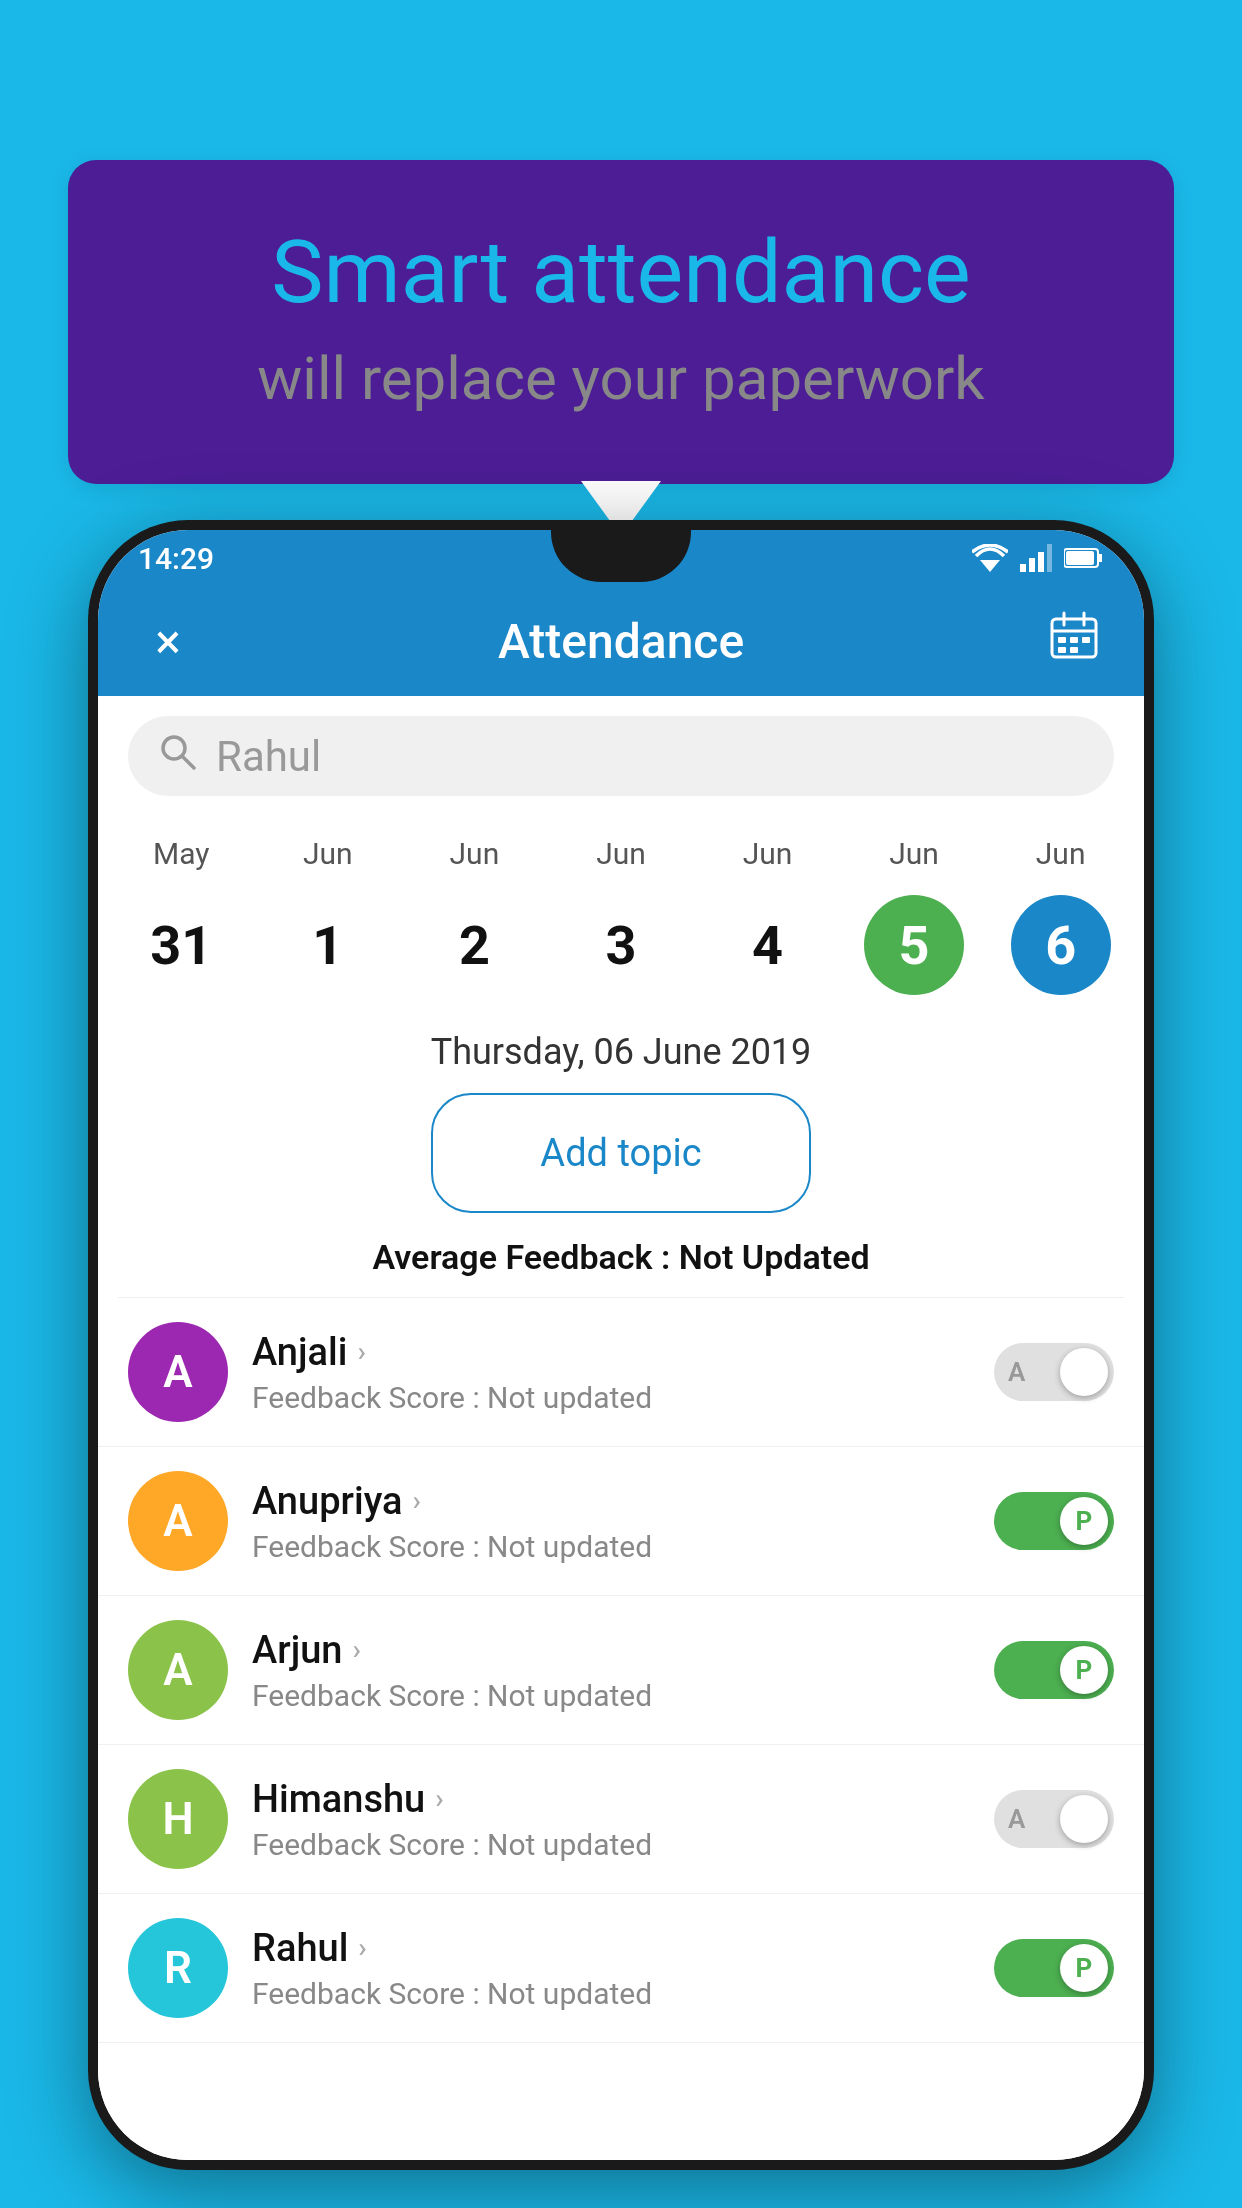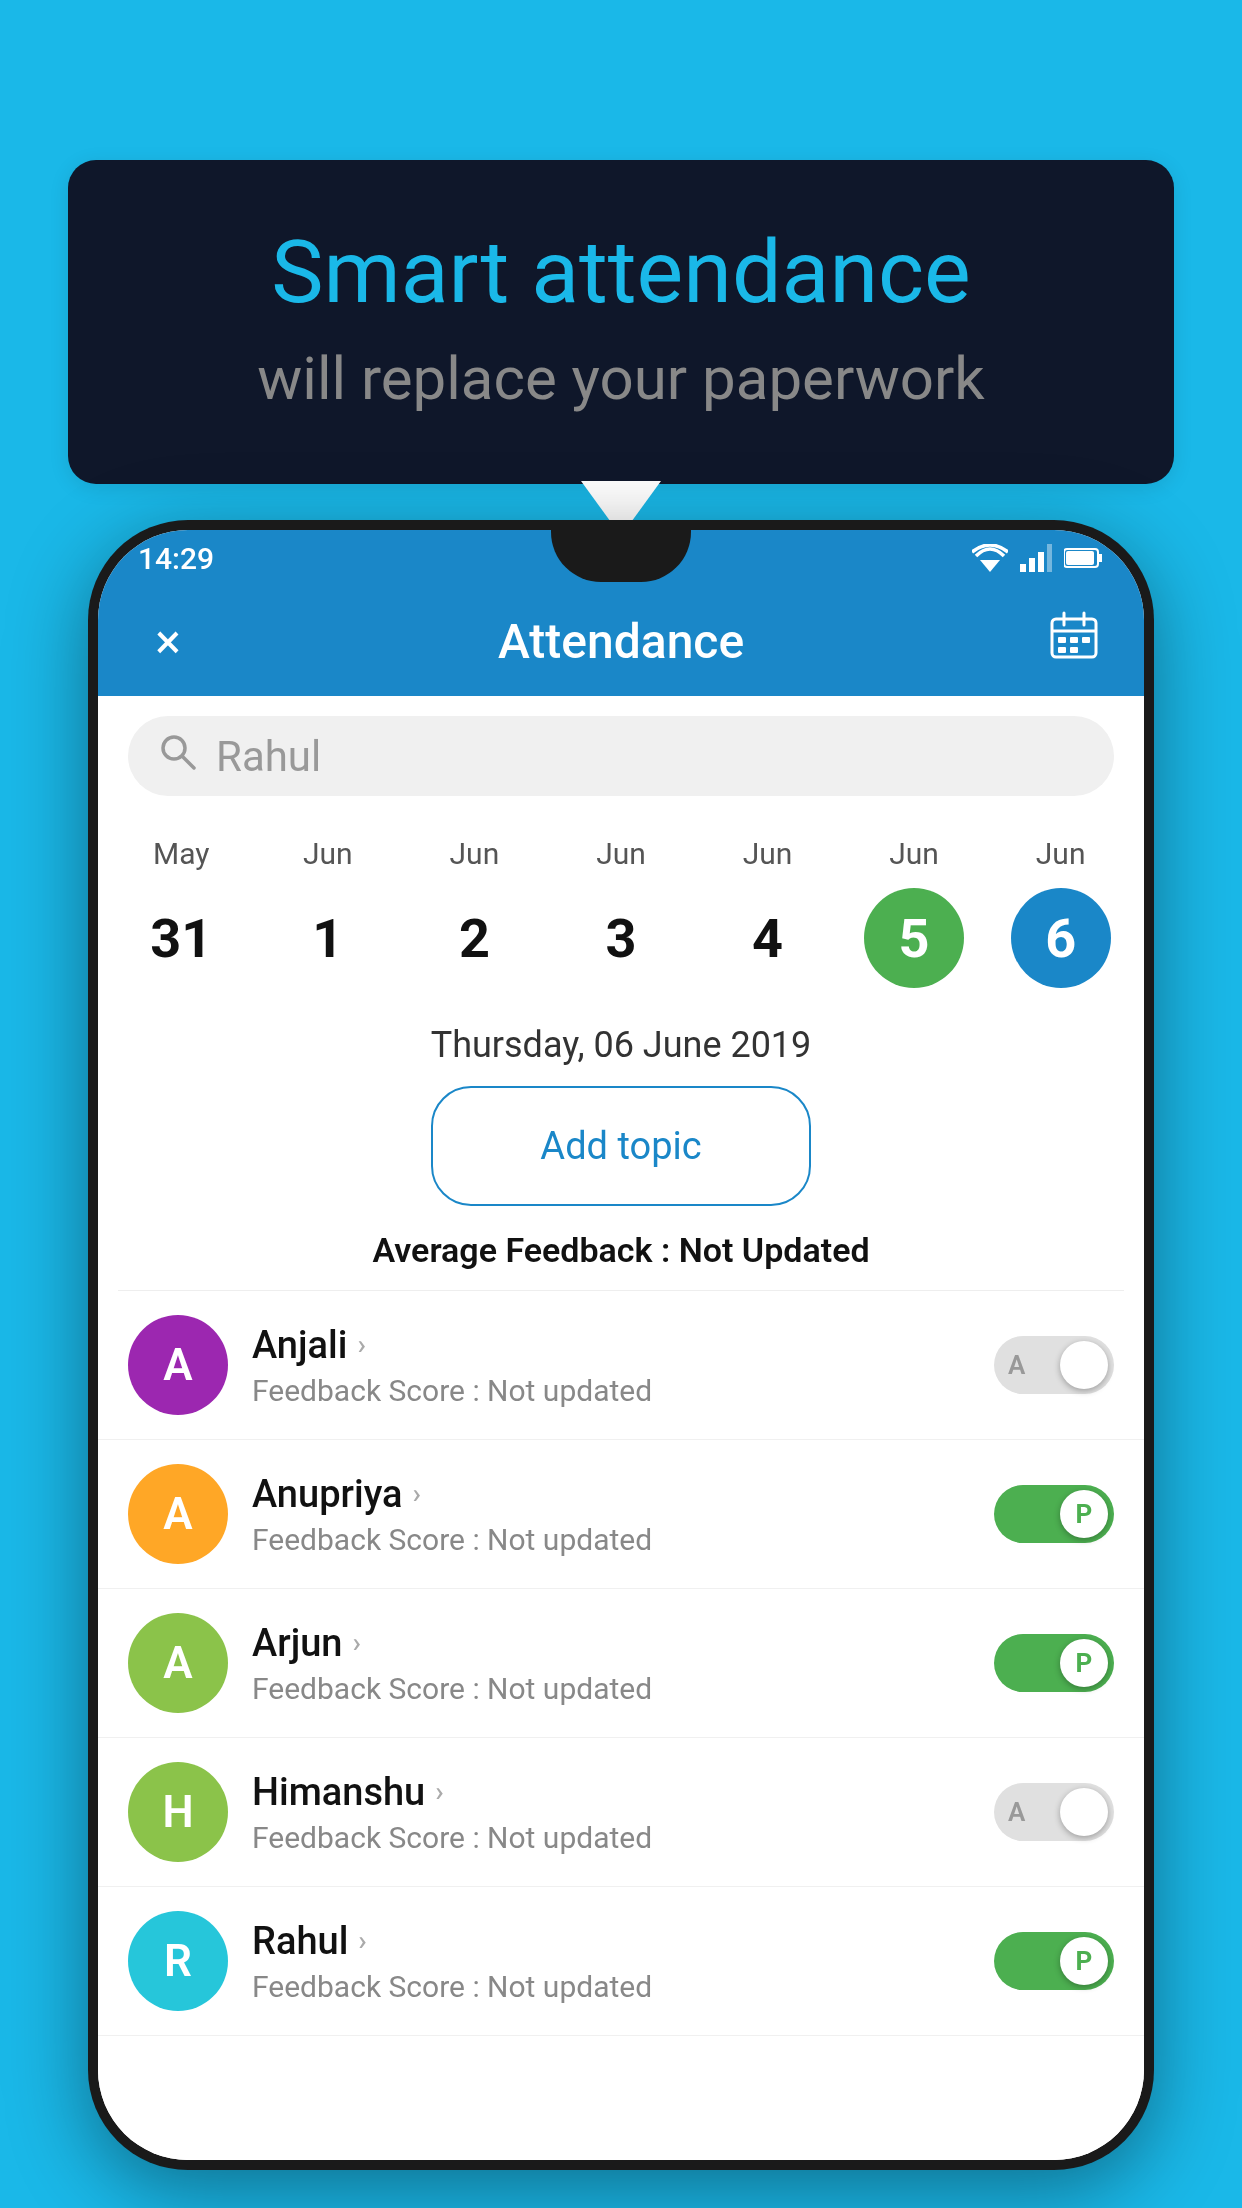--- a/index.html
+++ b/index.html
@@ -15,21 +15,21 @@
 
     
     .speech-bubble-container {
       position: absolute;
       top: 160px;
       left: 68px;
       right: 68px;
     }
 
     .speech-bubble {
-      background: #0f172a;
+      background: #4c1d95;
       border-radius: 28px;
       padding: 60px 80px 70px;
       text-align: center;
       box-shadow: 0 4px 20px rgba(0,0,0,0.1);
     }
 
     .speech-bubble::after {
       content: '';
       position: absolute;
       bottom: -52px;
@@ -171,21 +171,21 @@
       padding: 20px 10px;
       display: flex;
       justify-content: space-around;
       align-items: flex-end;
     }
 
     .cal-day {
       display: flex;
       flex-direction: column;
       align-items: center;
-      gap: 17px;
+      gap: 24px;
     }
 
     .cal-month {
       font-size: 30px;
       color: #555;
       font-weight: 400;
     }
 
     .cal-date {
       font-size: 54px;

